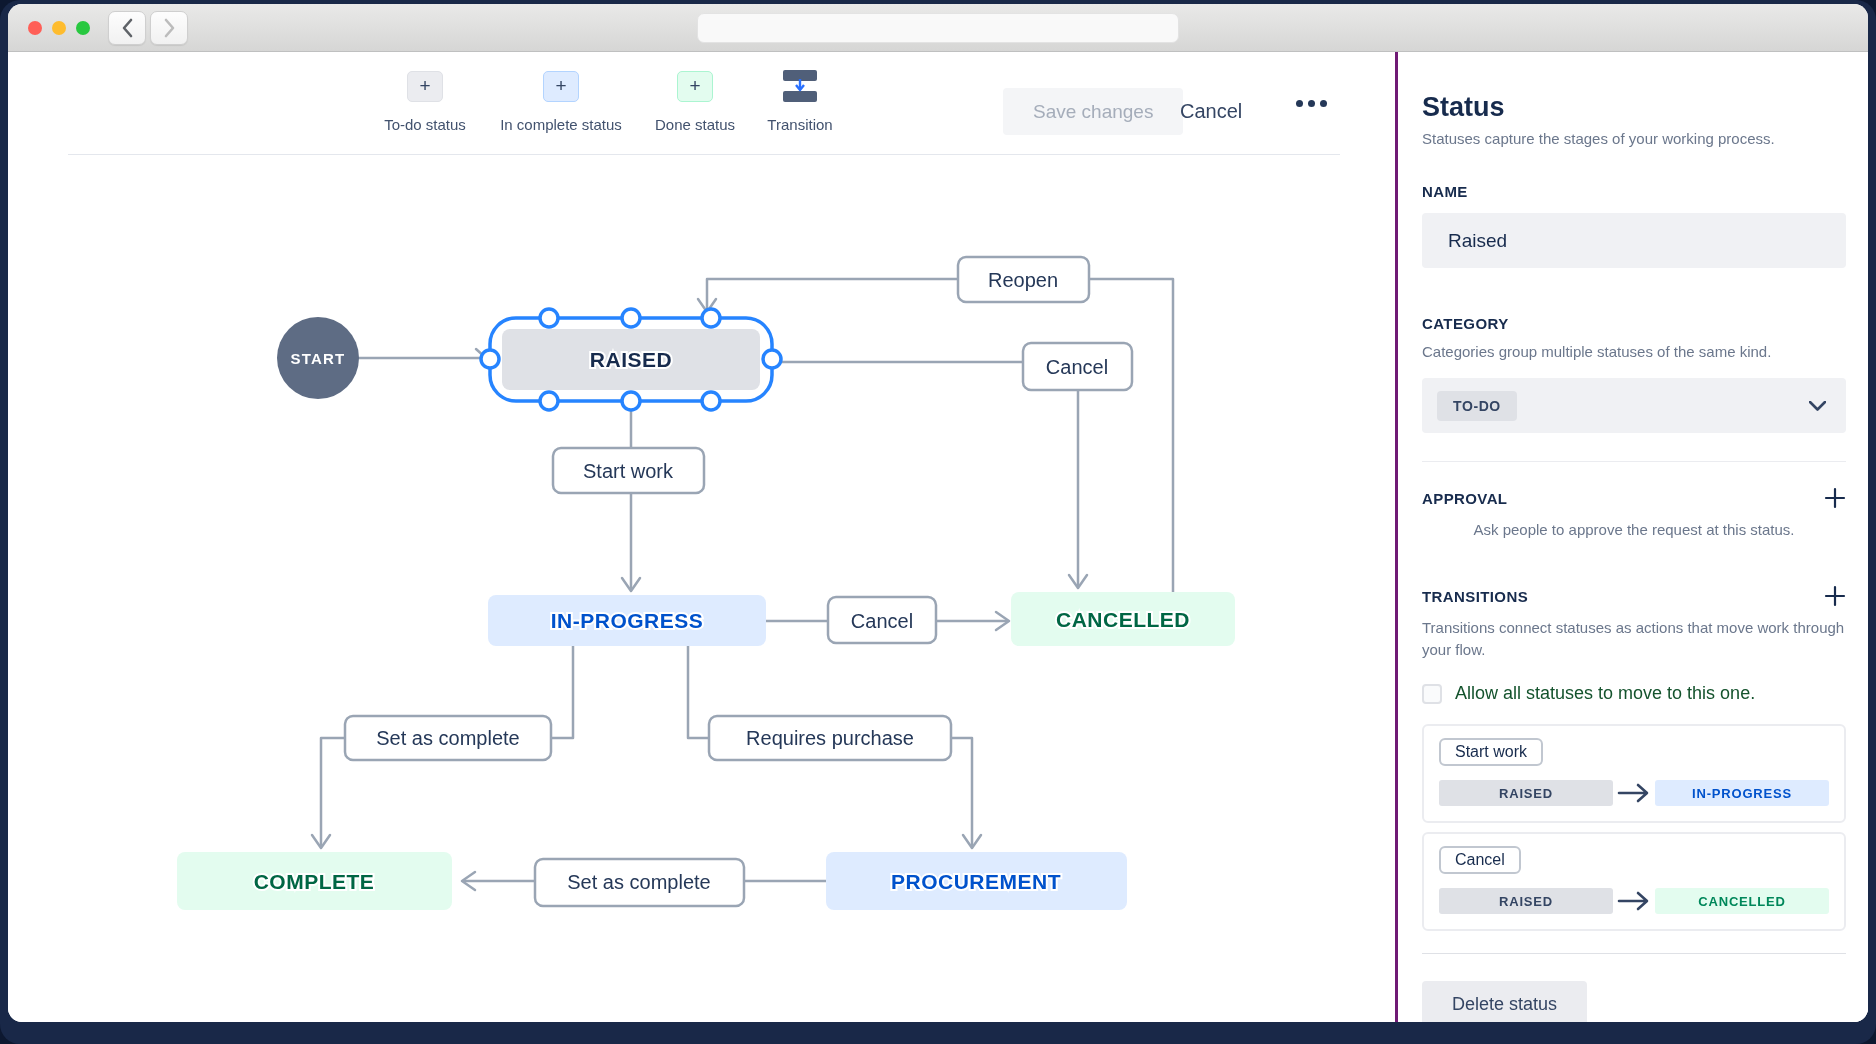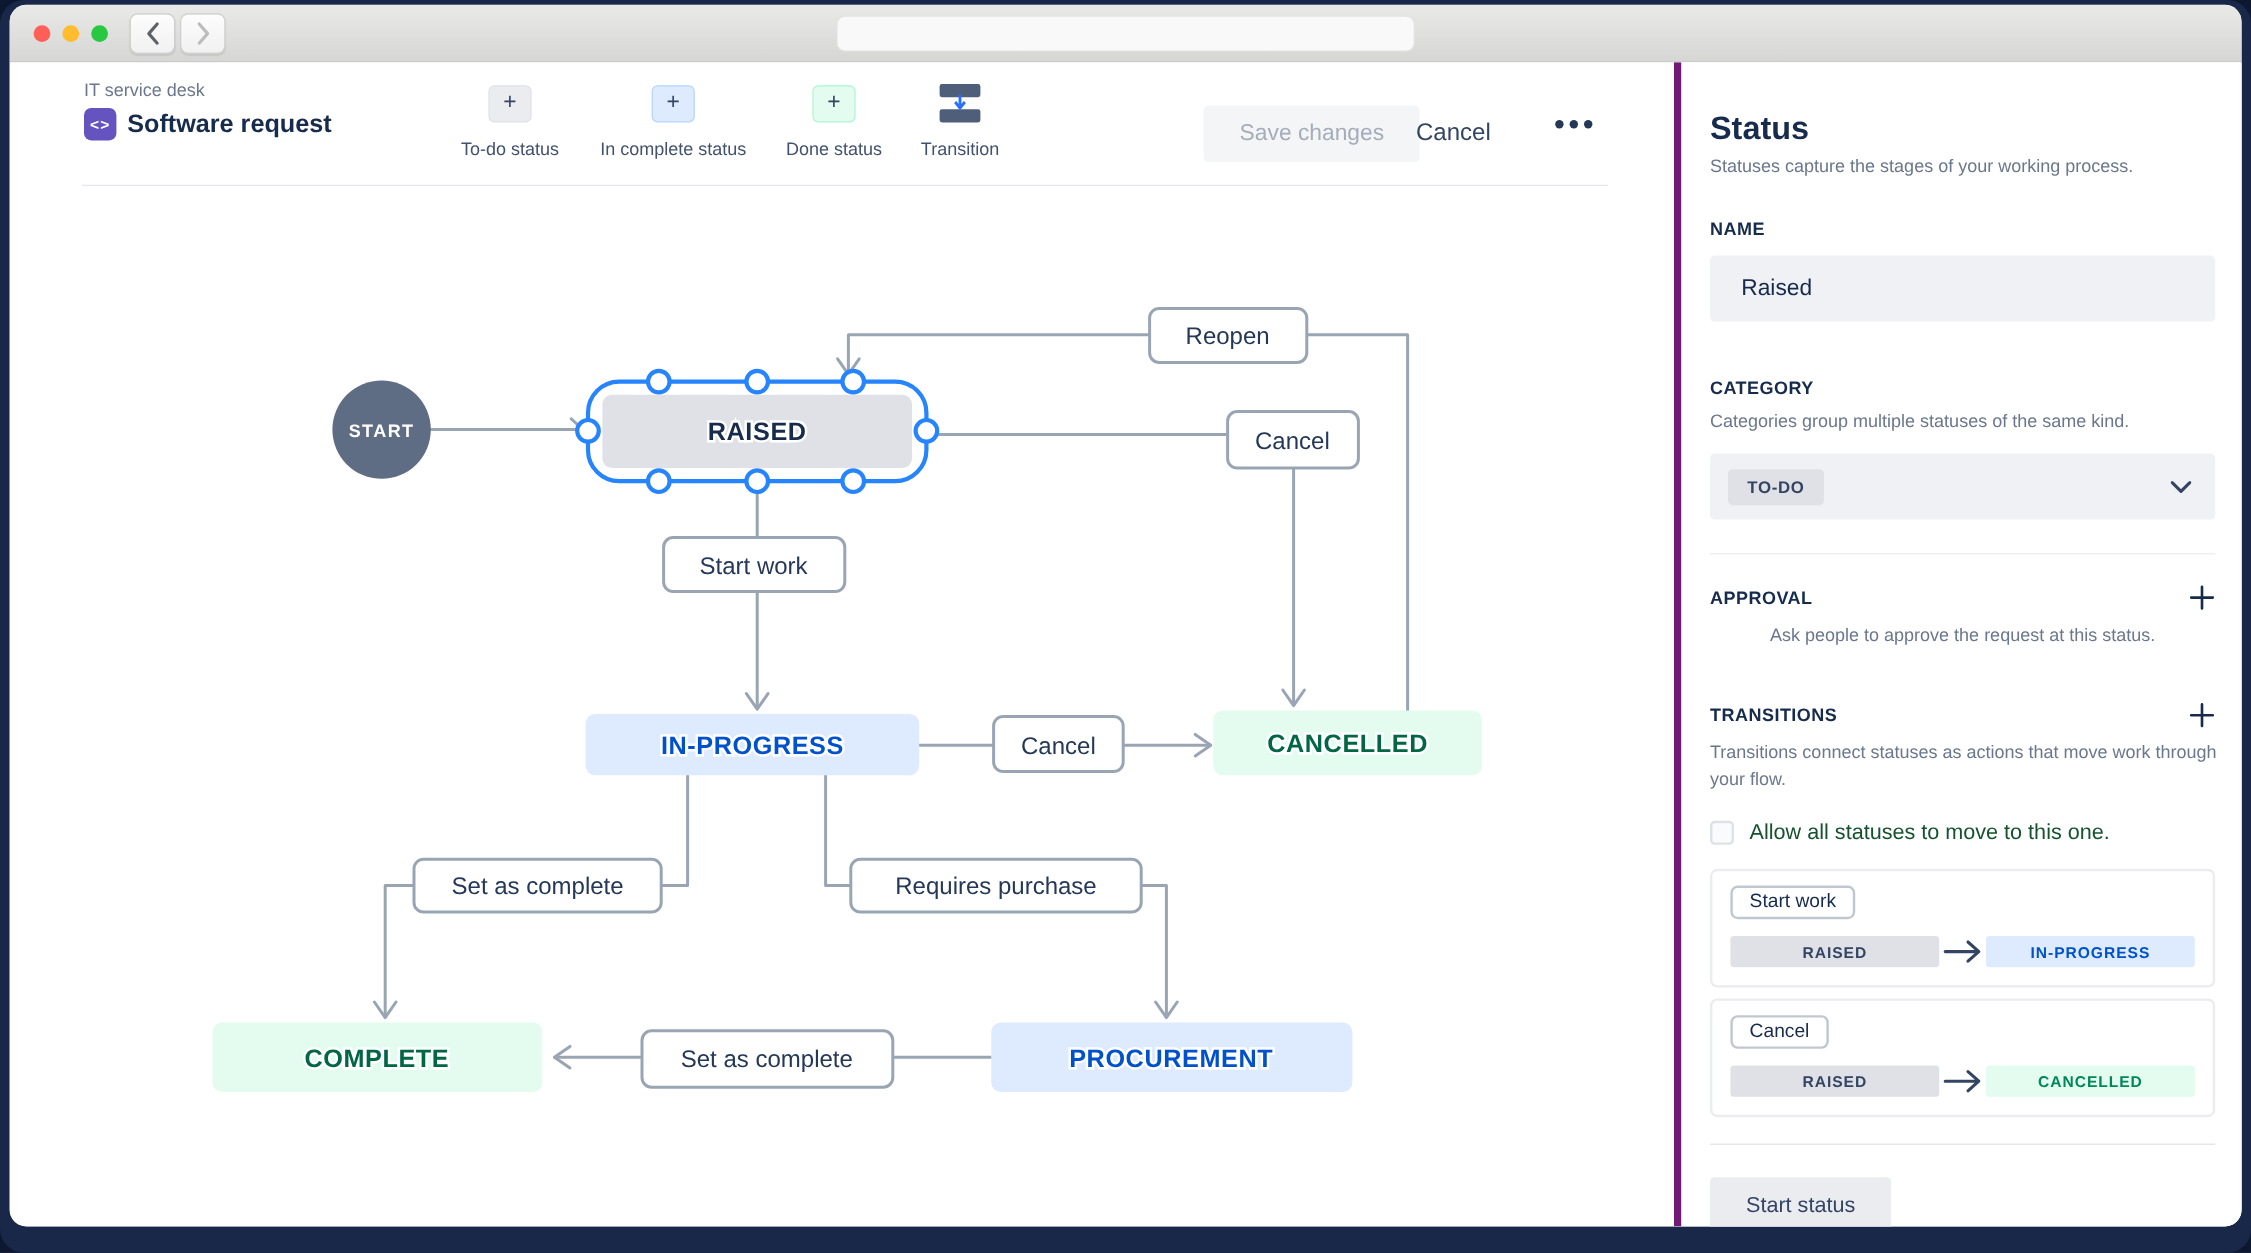--- a/index.html
+++ b/index.html
@@ -36,21 +36,21 @@
   .tb-label { margin-top:8px; font-size:15px; color:#42526e; white-space:nowrap; }
 
   .savebtn { position:absolute; left:995px; top:36px; height:47px; padding:0 30px; background:#f4f5f7; border:none; border-radius:4px; font-size:19px; color:#a5adba; font-family:inherit; }
   .cancelbtn { position:absolute; left:1172px; top:36px; height:47px; line-height:47px; font-size:20px; color:#344563; background:none; border:none; font-family:inherit; }
   .morebtn { position:absolute; left:1288px; top:48px; display:flex; gap:5px; background:none; border:none; }
   .morebtn i { width:7px; height:7px; border-radius:50%; background:#253858; }
 
   .canvas { position:absolute; left:0; top:103px; width:1387px; height:867px; }
 
   
-  .sidebar { position:absolute; left:1387px; width:473px; top:0; bottom:0; border-left:6px solid #701a75; background:#fff; padding:40px 22px 0 24px; }
+  .sidebar { position:absolute; left:1387px; width:473px; top:0; bottom:0; border-left:3px solid #701a75; background:#fff; padding:40px 22px 0 24px; }
   .sb-title { font-size:27px; font-weight:bold; color:#172b4d; }
   .sb-sub { margin-top:7px; font-size:15px; color:#6b778c; }
   .sb-label { font-size:15px; font-weight:bold; color:#172b4d; letter-spacing:.4px; }
   .sb-field { margin-top:13px; height:55px; background:#f0f1f4; border:none; border-radius:4px; width:100%; font-size:19px; color:#172b4d; padding-left:26px; font-family:inherit; }
   .sb-desc { font-size:15px; color:#6b778c; line-height:22px; }
   .dropdown { margin-top:15px; height:55px; background:#f0f1f4; border-radius:4px; display:flex; align-items:center; padding:0 20px 0 15px; }
   .dd-pill { background:#dfe1e6; border-radius:4px; padding:7px 16px; font-size:14px; font-weight:bold; letter-spacing:.6px; color:#344563; }
   .dd-spacer { flex:1; }
   .sb-divider { height:1px; background:#ebecf0; margin-top:28px; }
   .sb-rowhead { display:flex; align-items:center; justify-content:space-between; }
@@ -97,27 +97,20 @@
               <polyline points="3,2 10,10 3,18" fill="none" stroke="#bcbcbc" stroke-width="2.6" stroke-linecap="round" stroke-linejoin="round"></polyline>
             </svg>
         </button>
       </div>
       <div class="urlpill"></div>
     </div>
 
     <div class="app">
 
       <div class="appheader">
-        <div class="breadcrumb">
-          <div class="bc-top">IT service desk</div>
-          <div class="bc-row">
-            <div class="proj-icon">&lt;&gt;</div>
-            <div class="proj-title">Software request</div>
-          </div>
-        </div>
 
         <div class="tbitem" style="left:417px;">
           <div class="tb-iconbox">
               <div class="plusbtn todo">+</div>
             </div>
           <div class="tb-label">To-do status</div>
         </div>
         <div class="tbitem" style="left:553px;">
           <div class="tb-iconbox">
               <div class="plusbtn inprog">+</div>
@@ -318,17 +311,17 @@
             <span class="arrowbox">
               <svg width="34" height="22" viewBox="0 0 34 22">
                   <path d="M2 11 H29 M21 3 L30 11 L21 19" fill="none" stroke="#344563" stroke-width="2.6" stroke-linecap="round" stroke-linejoin="round"></path>
                 </svg>
             </span>
             <span class="spill to-green">CANCELLED</span>
           </div>
         </div>
 
         <div class="sb-divider" style="margin-top:22px; background:#dfe1e6;"></div>
-        <button class="delbtn">Start status</button>
+        <button class="delbtn">Delete status</button>
       </aside>
     </div>
   </div>
 </div>
 
 </body></html>

